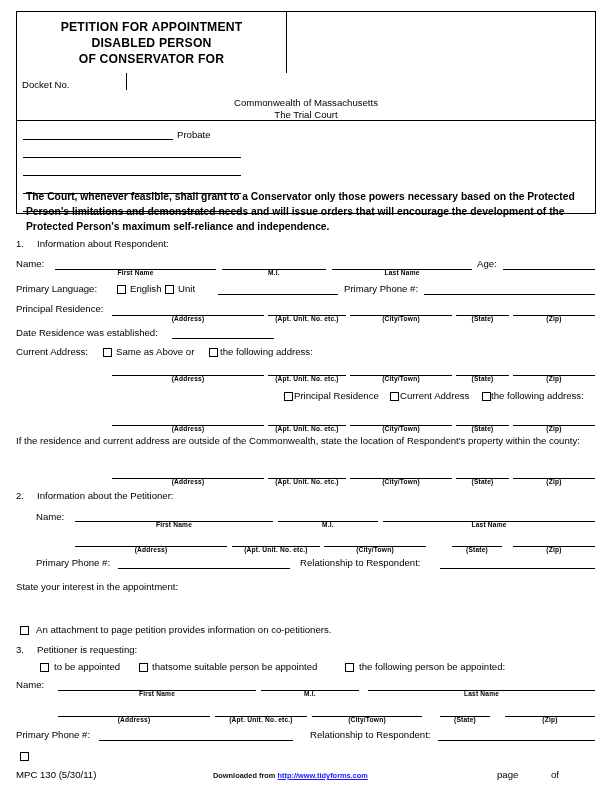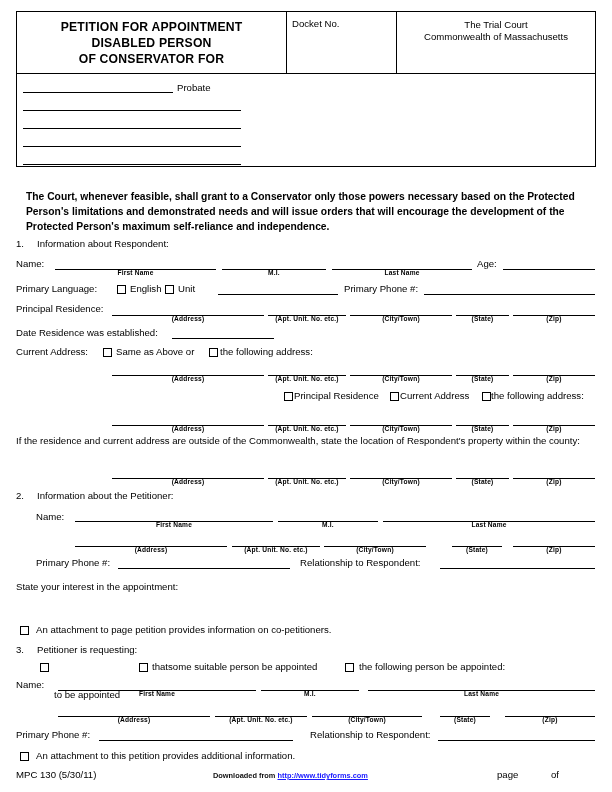--- a/index.html
+++ b/index.html
@@ -5,21 +5,21 @@
   html,body{margin:0;padding:0;}
   body{
     width:612px;height:792px;background:#fff;
     font-family:"Liberation Sans", sans-serif;
     color:#000;-webkit-font-smoothing:none;
   }
   .page{position:relative;width:612px;height:792px;overflow:hidden;}
 
   
   .hdr{position:absolute;left:16px;top:11px;width:580px;border:1.3px solid #000;box-sizing:border-box;}
-  .hdr-top{display:flex;border-bottom:1.3px solid #000;}
+  .hdr-top{display:flex;border-bottom:1.3px solid #000;flex-direction:column;}
   .hdr-title{width:270px;box-sizing:border-box;border-right:1.3px solid #000;
     padding:7px 4px 6px;text-align:center;font-weight:bold;font-size:12.2px;line-height:16px;letter-spacing:.2px;}
   .hdr-docket{width:110px;box-sizing:border-box;border-right:1.3px solid #000;padding:6px 0 0 5px;font-size:9.6px;}
   .hdr-court{flex:1;padding:7px 4px 0;text-align:center;font-size:9.6px;line-height:11.6px;}
 
   .hdr-bot{display:flex;min-height:92px;}
   .hdr-left{width:342px;box-sizing:border-box;border-right:1.3px solid #000;padding:6px 6px 0 7px;position:relative;}
   .hdr-right{flex:1;box-sizing:border-box;position:relative;padding:0;}
 
   .interests{font-size:9.6px;}
@@ -59,22 +59,22 @@
     <div class="hdr-top">
       <div class="hdr-title">
         <div>PETITION FOR APPOINTMENT</div>
         <div>DISABLED PERSON</div>
         <div>OF CONSERVATOR FOR</div>
       </div>
       <div class="hdr-docket">
         <span>Docket No.</span>
       </div>
       <div class="hdr-court">
+        <div>Commonwealth of Massachusetts</div>
         <div>The Trial Court</div>
-        <div>Commonwealth of Massachusetts</div>
       </div>
     </div>
 
     <div class="hdr-bot">
 
       <div class="hdr-right">
         <div class="divline"></div>
         <div class="divlabel">Probate</div>
         <div class="rline" style="top:36px"></div>
         <div class="rline" style="top:54px"></div>
@@ -201,21 +201,21 @@
   <div class="t" style="left:16px;top:581px">State your interest in the appointment:</div>
   <div style="position:absolute;left:16px;top:594px;width:578px;height:28px"></div>
 
   <span class="cbw cb" style="left:20px;top:626px"></span>
   <div class="t" style="left:36px;top:624px">An attachment to page petition provides information on co-petitioners.</div>
 
   <div class="t" style="left:16px;top:644px">3.</div>
   <div class="t" style="left:37px;top:644px">Petitioner is requesting:</div>
 
   <span class="cbw cb" style="left:40px;top:663px"></span>
-  <div class="t" style="left:54px;top:689px">to be appointed</div>
+  <div class="t" style="left:54px;top:661px">to be appointed</div>
   <span class="cbw cb" style="left:139px;top:663px"></span>
   <div class="t" style="left:152px;top:661px">thatsome suitable person be appointed</div>
   <span class="cbw cb" style="left:345px;top:663px"></span>
   <div class="t" style="left:359px;top:661px">the following person be appointed:</div>
 
   <div class="t" style="left:16px;top:679px">Name:</div>
   <div class="ln" style="left:58px;top:690px;width:198px"></div>
   <div class="cap" style="left:58px;top:690px;width:198px">First Name</div>
   <div class="ln" style="left:261px;top:690px;width:98px"></div>
   <div class="cap" style="left:261px;top:690px;width:98px">M.I.</div>
@@ -232,21 +232,20 @@
   <div class="cap" style="left:440px;top:716px;width:50px">(State)</div>
   <div class="ln" style="left:505px;top:716px;width:90px"></div>
   <div class="cap" style="left:505px;top:716px;width:90px">(Zip)</div>
 
   <div class="t" style="left:16px;top:729px">Primary Phone #:</div>
   <div class="ln" style="left:99px;top:740px;width:194px"></div>
   <div class="t" style="left:310px;top:729px">Relationship to Respondent:</div>
   <div class="ln" style="left:438px;top:740px;width:157px"></div>
 
   <span class="cbw cb" style="left:20px;top:752px"></span>
-  <div class="t" style="left:36px;top:750px">An attachment to this petition provides additional information.</div>
 
   <div class="footer-left">MPC 130 (5/30/11)</div>
   <div class="footer-mid">
     <span>Downloaded from </span><a href="#">http://www.tidyforms.com</a>
   </div>
   <div class="footer-page">page</div>
   <div class="footer-of">of</div>
 
 </div>
 

